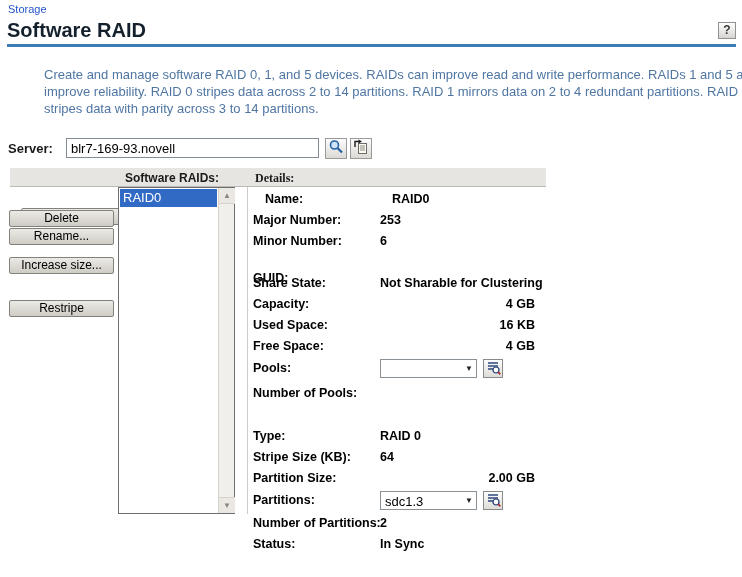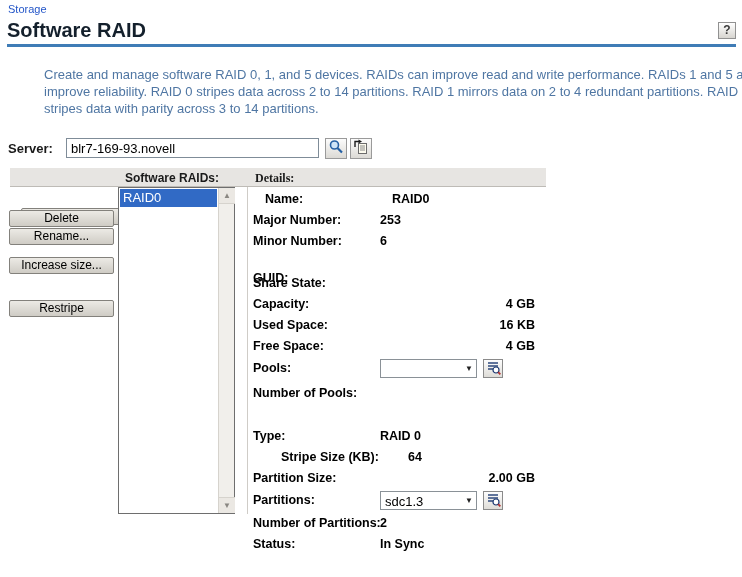--- a/index.html
+++ b/index.html
@@ -170,20 +170,21 @@
 <div class="drow" style="top:234px;">
   <span class="lbl">Minor Number:</span>
   <span class="val-left">6</span>
 </div>
 <div class="drow" style="top:271px;text-decoration:underline;">
   <span class="lbl">GUID:</span>
   <span class="val-left"></span>
 </div>
 <div class="drow" style="top:276px;">
   <span class="lbl">Share State:</span>
+  <span class="val-left">Not Sharable for Clustering</span>
 </div>
 <div class="drow" style="top:297px;">
   <span class="lbl">Capacity:</span>
   <span class="val-right">4 GB</span>
 </div>
 <div class="drow" style="top:318px;">
   <span class="lbl">Used Space:</span>
   <span class="val-right">16 KB</span>
 </div>
 <div class="drow" style="top:339px;">
@@ -211,21 +212,21 @@
 </div>
 <div class="drow" style="top:386px;">
   <span class="lbl">Number of Pools:</span>
   <span class="val-after"></span>
 </div>
 
 <div class="drow" style="top:429px;">
   <span class="lbl">Type:</span>
   <span class="val-left">RAID 0</span>
 </div>
-<div class="drow" style="top:450px;margin-left:28px;">
+<div class="drow" style="top:450px;">
   <span class="lbl">Stripe Size (KB):</span>
   <span class="val-left">64</span>
 </div>
 <div class="drow" style="top:471px;">
   <span class="lbl">Partition Size:</span>
   <span class="val-right">2.00 GB</span>
 </div>
 
 <div class="drow" style="top:493px;">
   <span class="lbl">Partitions:</span>

